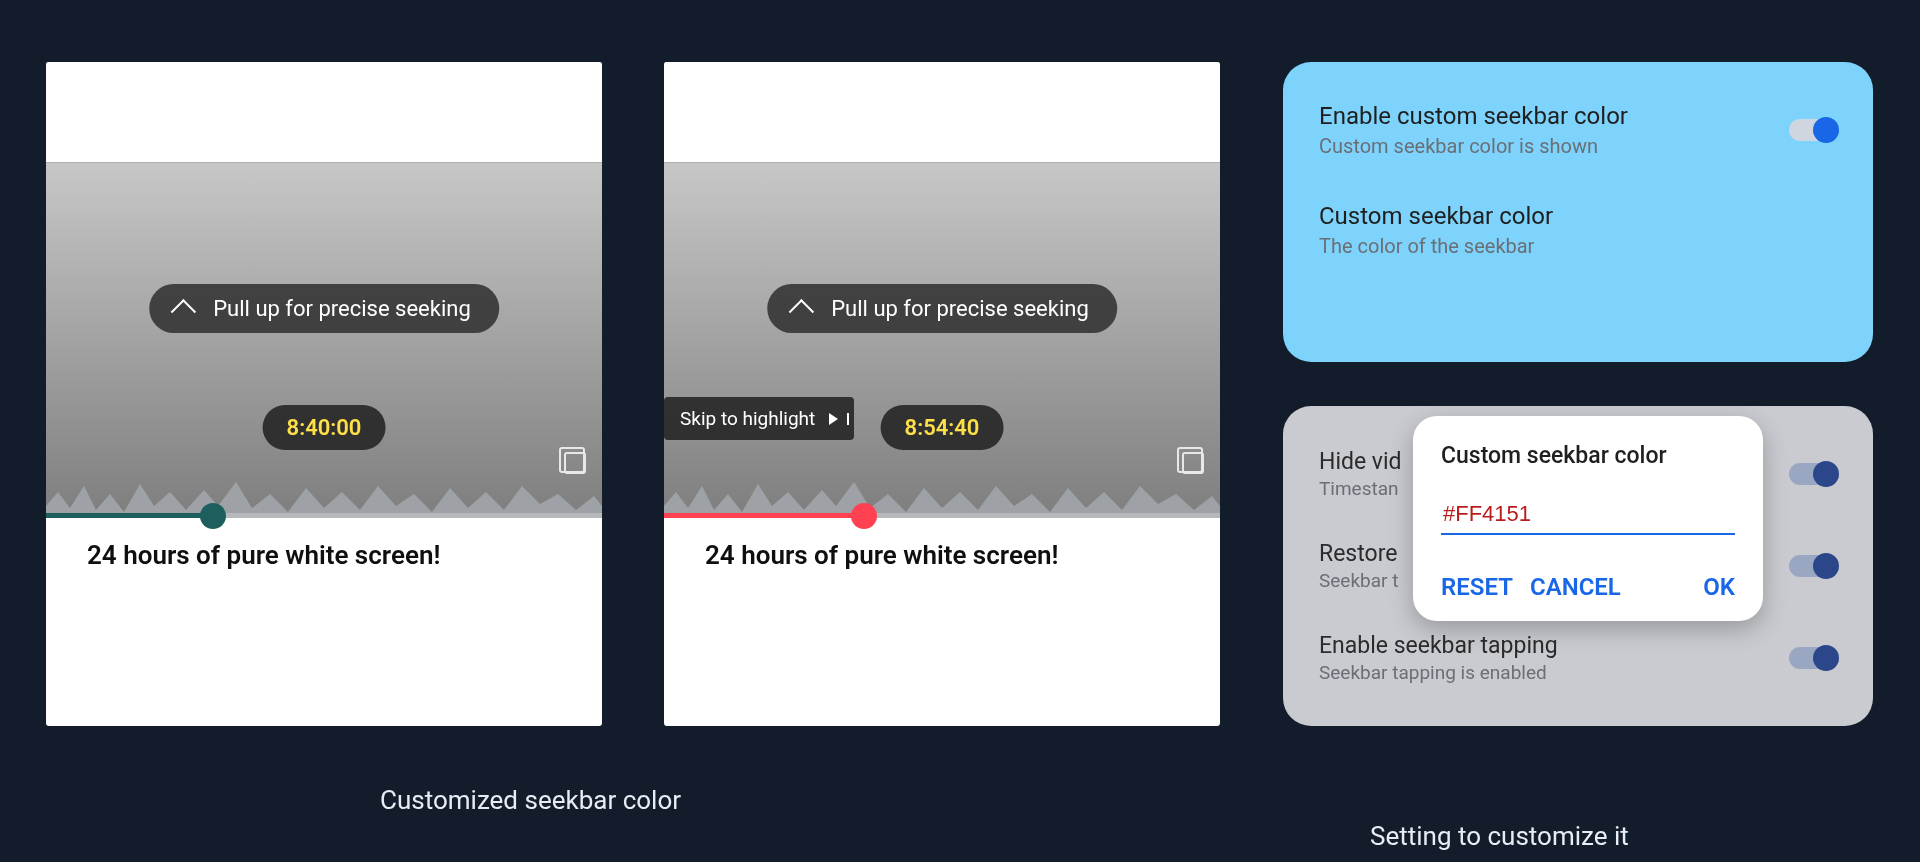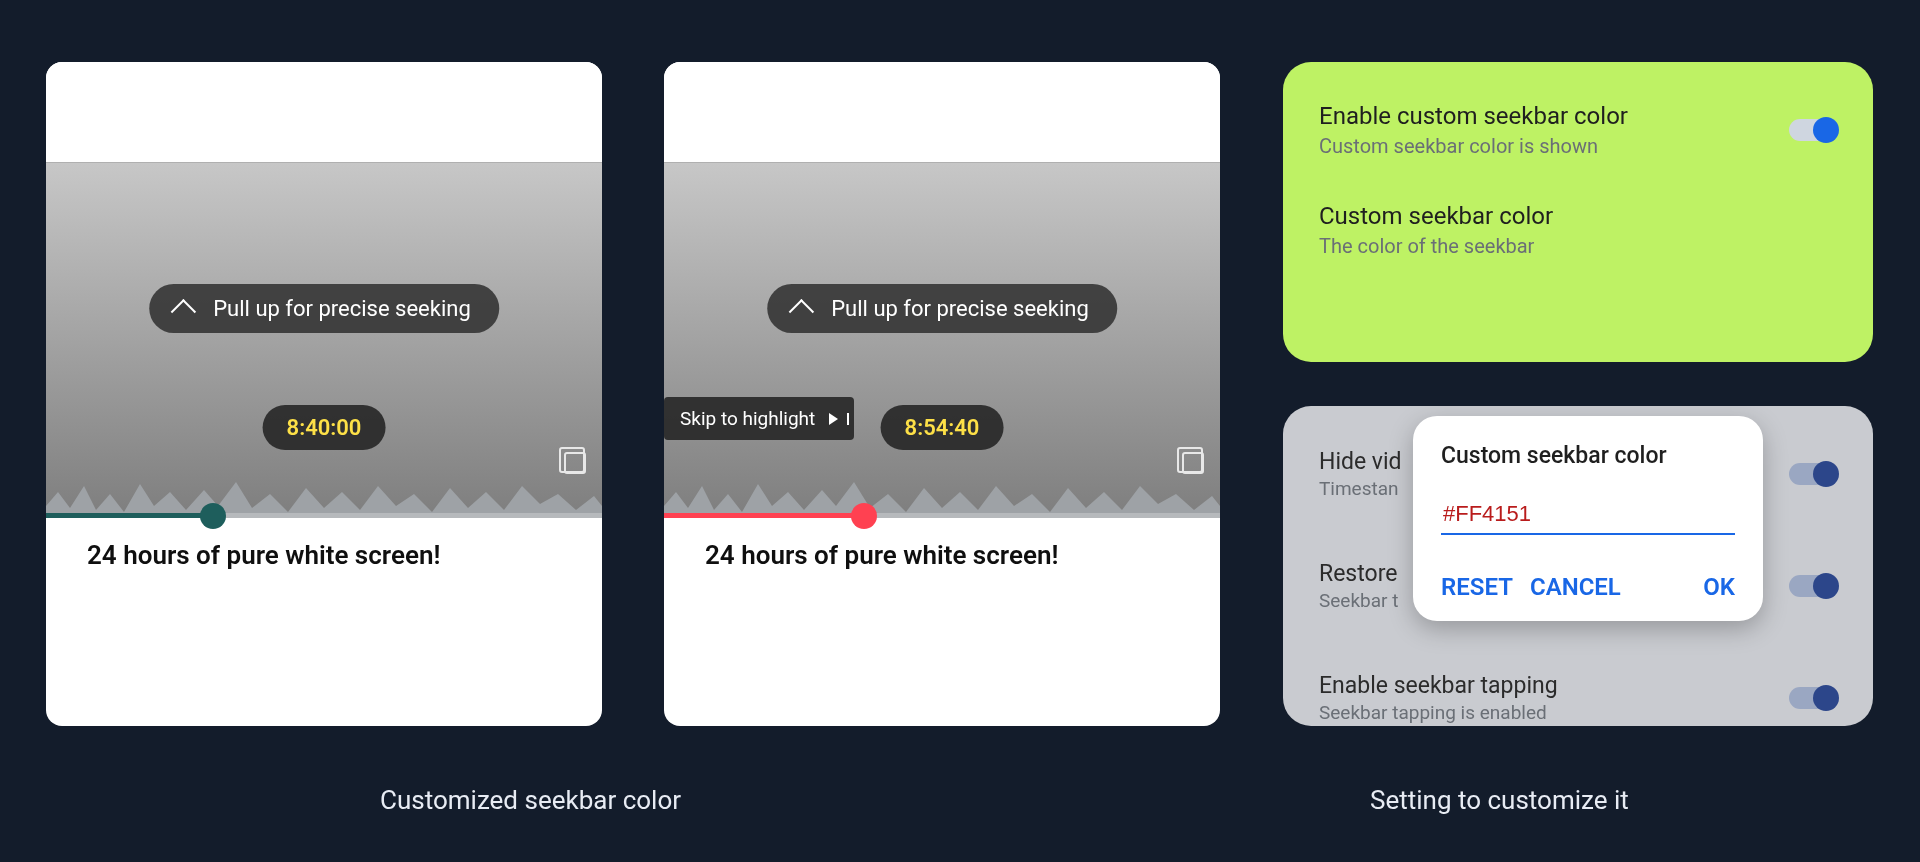--- a/index.html
+++ b/index.html
@@ -16,21 +16,21 @@
     height: 862px;
     transform-origin: top left;
   }
 
   
   .video-card {
     position: absolute;
     width: 556px;
     height: 664px;
     background: #fff;
-    border-radius: 16px;
+    border-radius: 3px;
     overflow: hidden;
   }
   #card1 { left: 46px; top: 62px; }
   #card2 { left: 664px; top: 62px; }
 
   .video-top {
     position: relative;
     width: 100%;
     height: 456px;
     background: linear-gradient(to bottom, #fff 0%, #fff 22%, #c7c7c7 22%, #7e7e7e 100%);
@@ -121,21 +121,21 @@
   .video-title{
     padding: 22px 41px;
     color:#0f0f0f; font-size:26px; font-weight:600;
   }
 
   
   .settings-card{
     position:absolute;
     left:1283px; top:62px;
     width:590px; height:300px;
-    background:#bef264;
+    background:#7dd3fc;
     border-radius:28px;
     color:#1f1f1f;
     padding: 40px 36px;
   }
   .setting-row{
     display:flex; align-items:center; justify-content:space-between;
     margin-bottom: 44px;
   }
   .setting-text .title{ font-size:24px; color:#1f1f1f; }
   .setting-text .sub{ font-size:20px; color:#6a6f76; margin-top:4px; }
@@ -158,21 +158,21 @@
     left:1283px; top:406px;
     width:590px; height:320px;
     background:#c9cbd0;
     border-radius:28px;
     overflow:hidden;
     color:#2b2b2b;
   }
   .bg-rows{
     position:absolute; inset:0;
     padding: 42px 36px;
-    display:flex; flex-direction:column; gap:60px;
+    display:flex; flex-direction:column; gap:40px;
   }
   .bg-row{ display:flex; align-items:center; justify-content:space-between; }
   .bg-row .bt .t{ font-size:23px; color:#2b2b2b; }
   .bg-row .bt .s{ font-size:19px; color:#6a6f76; margin-top:2px; }
 
   .dialog{
     position:absolute;
     left:130px; top:10px;
     width:350px;
     background:#fff;
@@ -196,21 +196,21 @@
     color:#1967e6; font-weight:600; font-size:24px;
   }
   .dialog .actions span{ cursor:pointer; }
   .dialog .actions .ok{ margin-left:auto; }
 
   .caption{
     position:absolute;
     font-size:26px; color:#e8ecf4;
   }
   #cap1{ left:380px; top:785px; }
-  #cap2{ left:1370px; top:785px; }
+  #cap2{ left:1370px; top:821px; }
 </style>
 </head>
 <body>
 
 <div class="stage" id="stage" style="transform: scale(1);">
 
   <div class="video-card" id="card1">
     <div class="video-top">
       <div class="hint-pill">
         <span class="chevron-up"></span>

